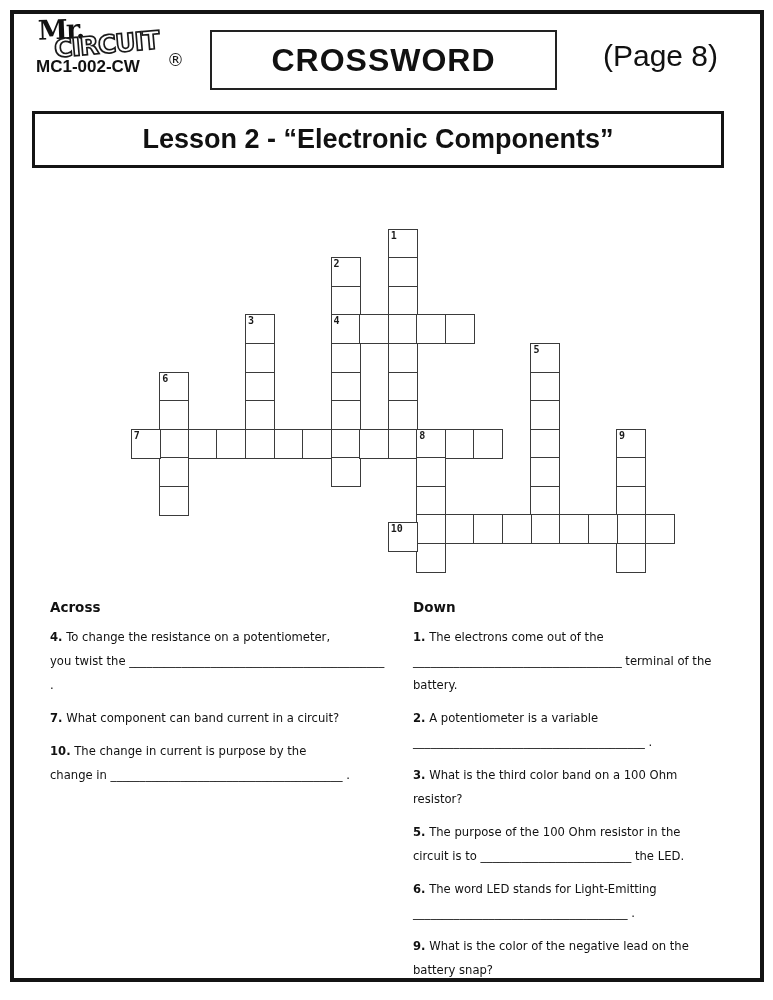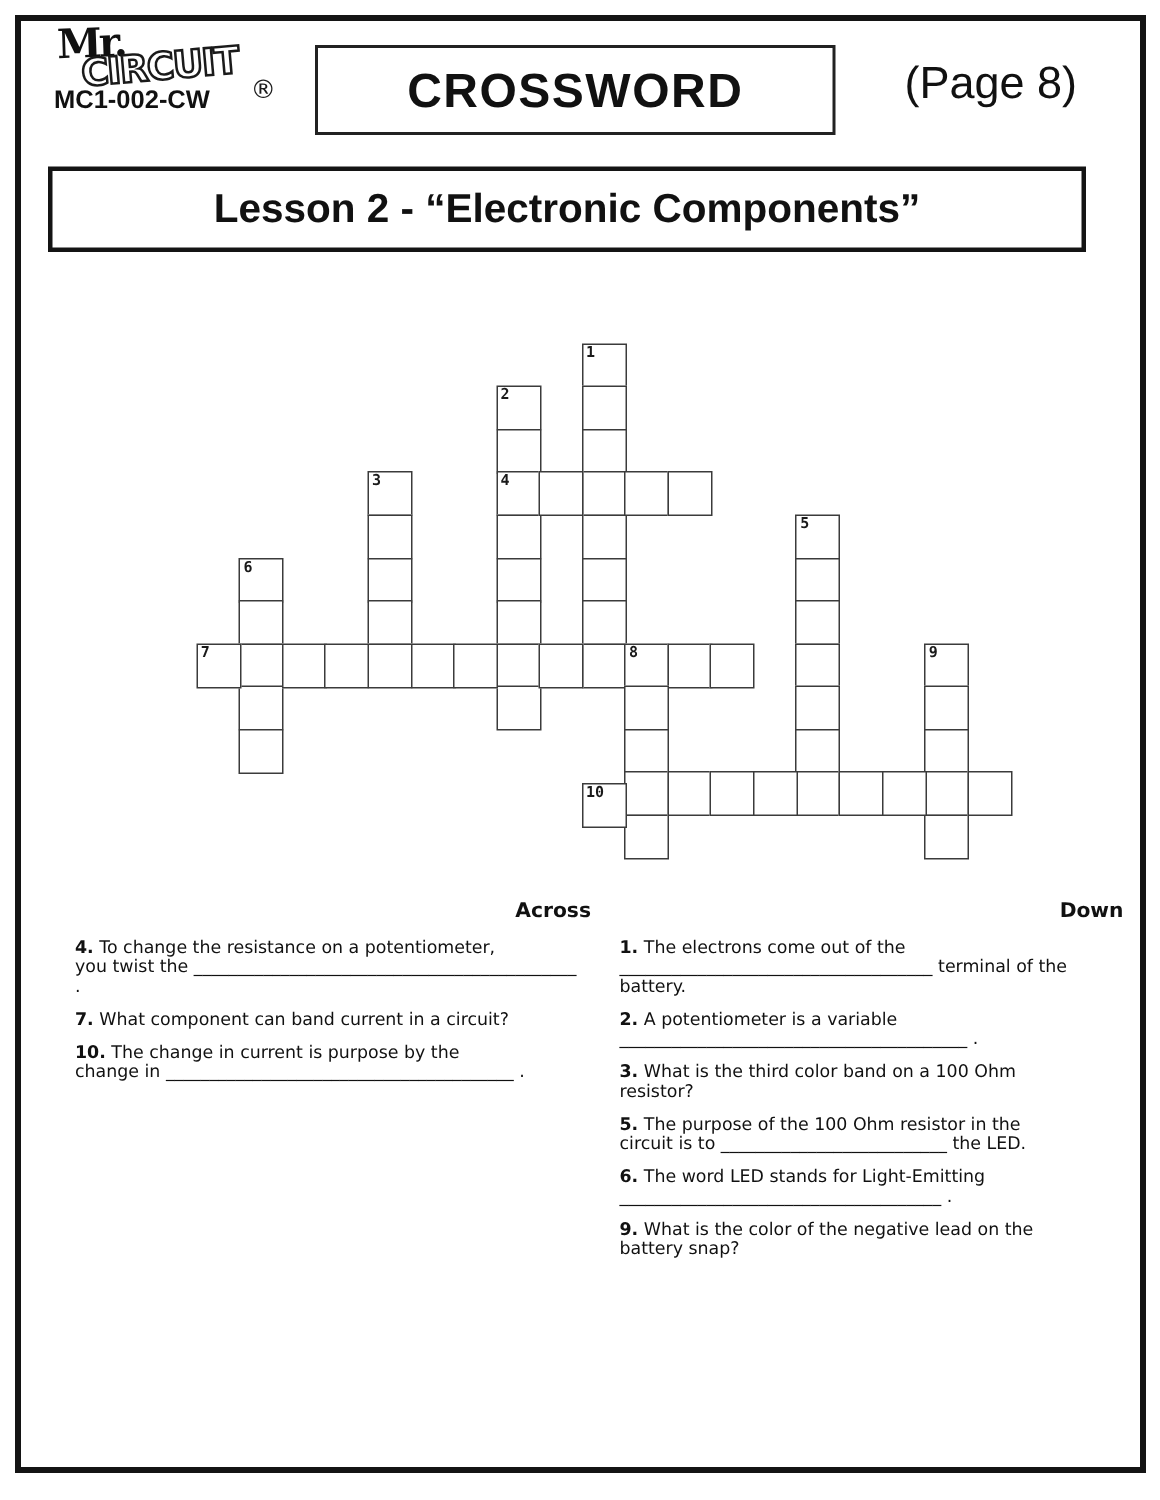--- a/index.html
+++ b/index.html
@@ -33,22 +33,22 @@
   
   #grid{position:absolute;left:0;top:0;}
   .cell{position:absolute;width:30px;height:30px;border:1.6px solid #3b3b3b;
         box-sizing:border-box;background:#fff;}
   .cell-num{position:absolute;left:2px;top:0px;font-family:"DejaVu Sans Mono",monospace;
         font-weight:bold;font-size:10px;line-height:12px;color:#1a1a1a;}
   
   .clue-col{position:absolute;top:599px;}
   #across-col{left:50px;width:344px;}
   #down-col{left:413px;width:336px;}
-  .clue-header{font-weight:bold;font-size:13.5px;text-align:right;margin:0 0 10px 0;}
-  .clue{font-size:11.6px;line-height:13px;margin:0 0 9px 0;white-space:pre-wrap;}
+  .clue-header{font-weight:bold;font-size:13.5px;text-align:left;margin:0 0 10px 0;}
+  .clue{font-size:11.6px;line-height:24px;margin:0 0 9px 0;white-space:pre-wrap;}
   .clue b{font-weight:bold;}
 </style>
 </head>
 <body>
 
 <div id="page">
   <div class="page-border"></div>
 
   <div class="logo">
     <div class="logo-mr">Mr.</div>

